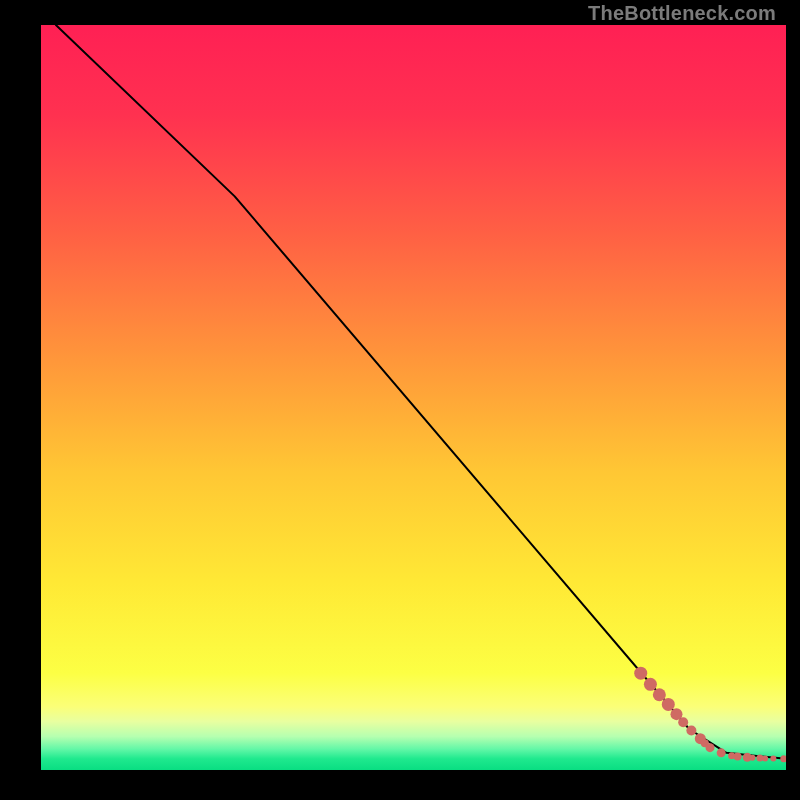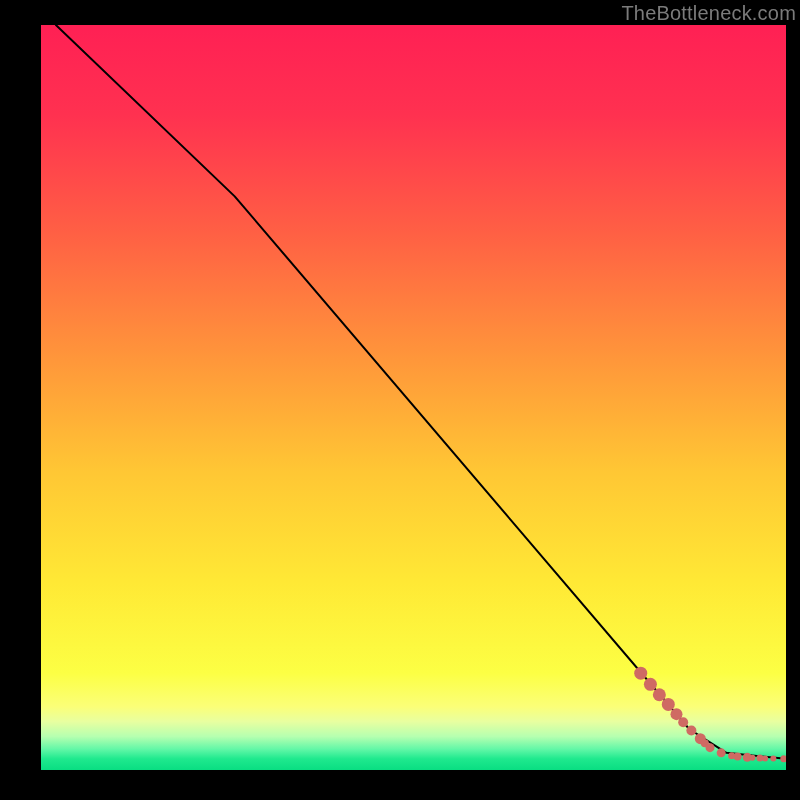--- a/index.html
+++ b/index.html
@@ -12,23 +12,23 @@
     overflow: hidden;
   }
   .container {
     position: relative;
     width: 800px;
     height: 800px;
   }
   .watermark {
     position: absolute;
     top: 2px;
-    right: 4px;
+    right: 24px;
     font-size: 20px;
-    font-weight: 400;
+    font-weight: 700;
     color: #7b7b7b;
     letter-spacing: 0.2px;
     user-select: none;
     z-index: 10;
     margin-left: 26px;
   }
   .plot-area {
     position: absolute;
     left: 41px;
     top: 25px;

